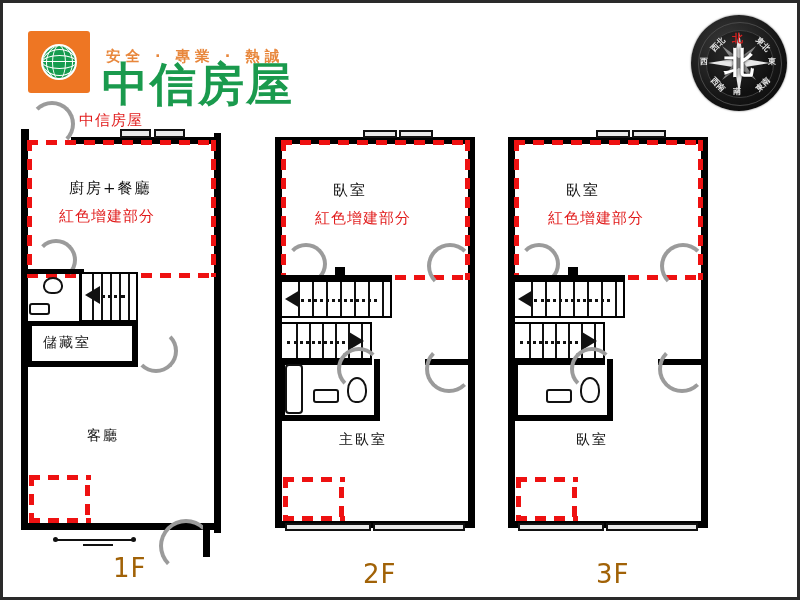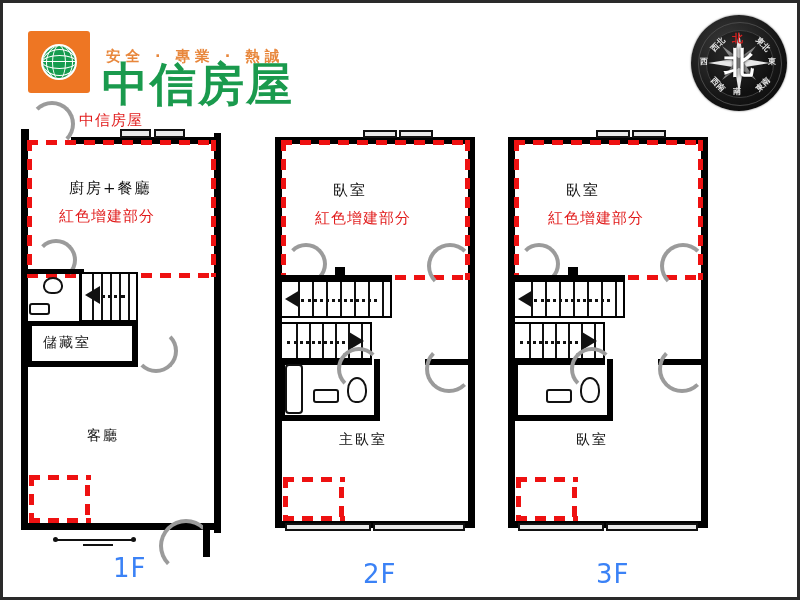--- a/index.html
+++ b/index.html
@@ -121,21 +121,21 @@
   .redv{background-image:repeating-linear-gradient(to bottom,#ee1111 0 11px,transparent 11px 19px);}
   .room-label{
     position:absolute;color:#111;font-size:14px;white-space:nowrap;
     font-family:"DejaVu Serif","Liberation Serif",serif;letter-spacing:2px;
   }
   .red-label{
     position:absolute;color:#e11b1b;font-size:14px;white-space:nowrap;
     font-family:"DejaVu Serif","Liberation Serif",serif;letter-spacing:1px;
   }
   .floor-label{
-    position:absolute;color:#3b82f6;font-size:26px;font-weight:normal;
+    position:absolute;color:#a16207;font-size:26px;font-weight:normal;
     font-family:"DejaVu Sans","Liberation Sans",sans-serif;letter-spacing:1px;
   }
   .door{
     position:absolute;border:4px solid #9b9b9b;border-radius:50%;
     border-right-color:transparent;border-top-color:transparent;
   }
   .stair{position:absolute;background:#fff;border:2px solid #000;box-sizing:border-box;}
   .stair .tread{position:absolute;top:0;bottom:0;width:0;border-left:2px solid #111;}
   .arrow-r{
     position:absolute;width:0;height:0;

